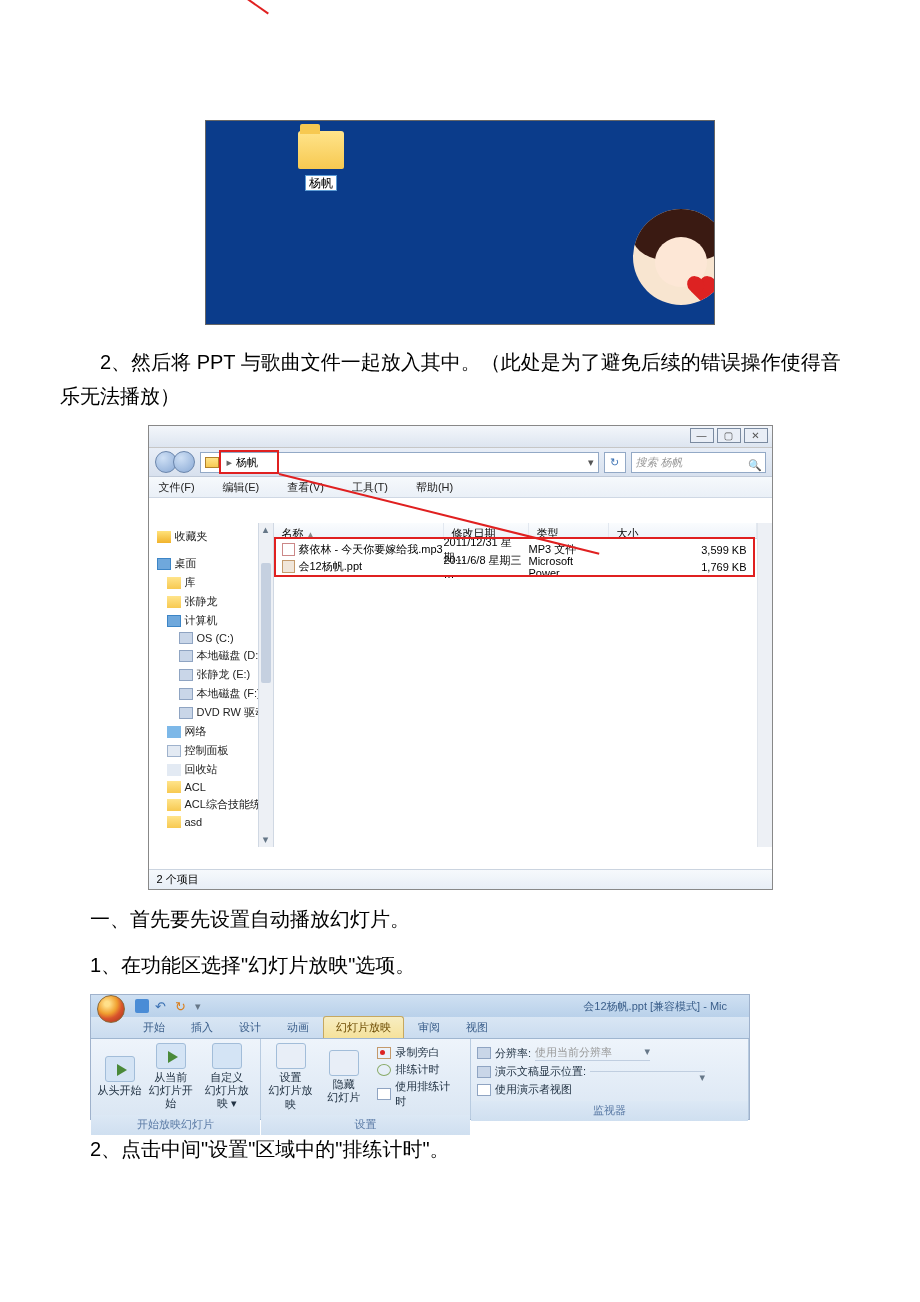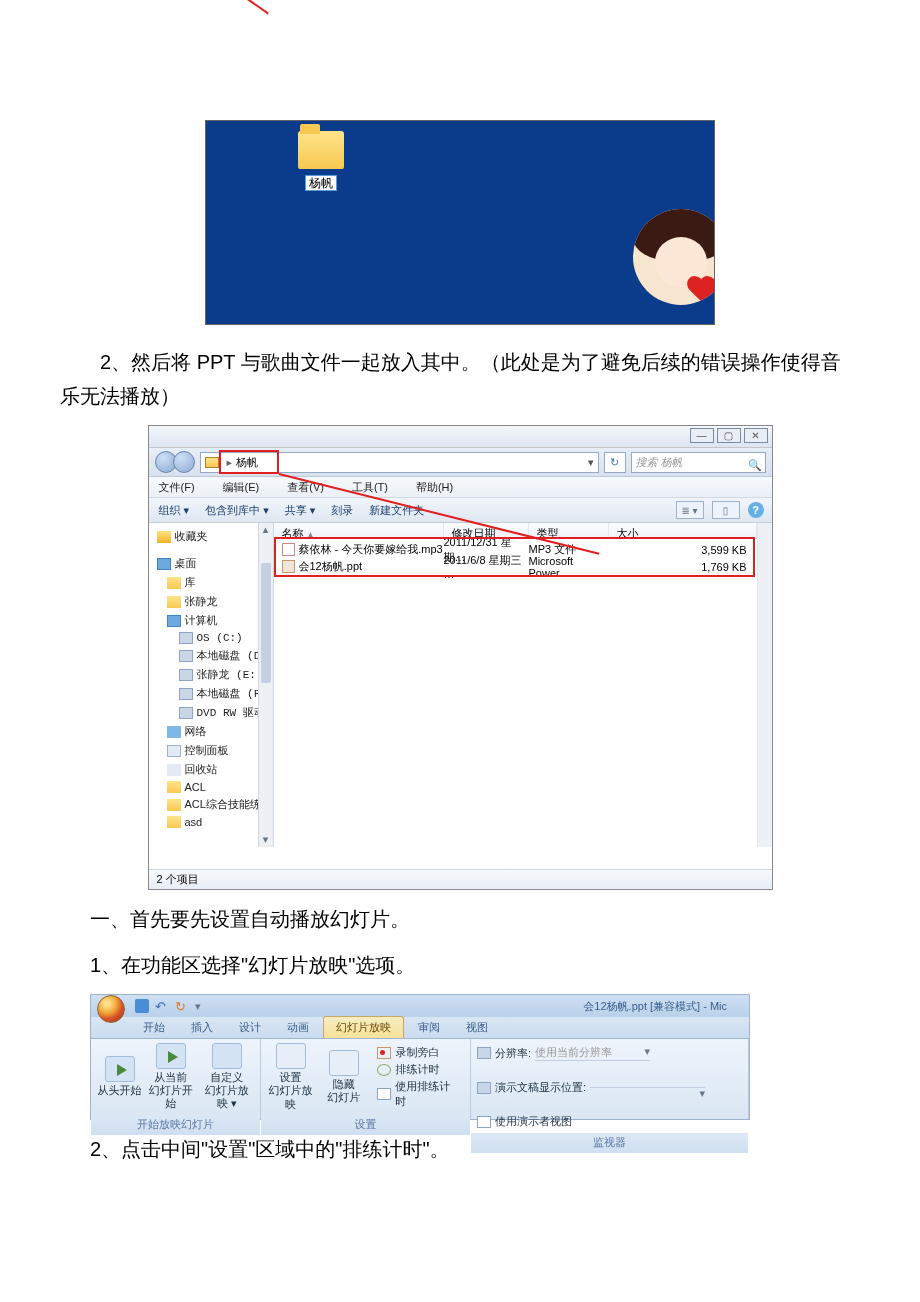--- a/index.html
+++ b/index.html
@@ -253,21 +253,21 @@
       overflow:hidden;
       position:relative;
     }
     .img2 .sidebar .group {
       padding:2px 6px 2px 8px;
       display:flex; align-items:center; gap:4px;
       white-space:nowrap;
       color:#222;
     }
     .img2 .sidebar .ind1 { padding-left:18px; }
-    .img2 .sidebar .ind2 { padding-left:30px;font-family:Liberation Mono, monospace; }
+    .img2 .sidebar .ind2 { padding-left:30px; }
     .img2 .ico {
       width:14px; height:12px; flex:none;
       background:#ddd;
     }
     .img2 .ico.star{ background:linear-gradient(#ffe27a,#f1b32c);}
     .img2 .ico.blue{ background:#6fa8dc; border:1px solid #3d85c6;}
     .img2 .ico.fldr{ background:linear-gradient(#ffe48b,#f7c951);}
     .img2 .ico.drive{ background:#c9d6e8; border:1px solid #8fa4c2;}
     .img2 .ico.net{ background:#7db8e8;}
     .img2 .ico.panel{ background:#e3eaf3; border:1px solid #9fb2cc;}
@@ -525,32 +525,20 @@
       <span>搜索 杨帆</span>
       <span class="mag">🔍</span>
     </div>
   </div>
   <div class="menubar">
     <span>文件(F)</span>
     <span>编辑(E)</span>
     <span>查看(V)</span>
     <span>工具(T)</span>
     <span>帮助(H)</span>
-  </div>
-  <div class="toolbar">
-    <span>组织 ▾</span>
-    <span>包含到库中 ▾</span>
-    <span>共享 ▾</span>
-    <span>刻录</span>
-    <span>新建文件夹</span>
-    <div class="right">
-      <div class="viewbtn">≣ ▾</div>
-      <div class="viewbtn">▯</div>
-      <div class="helpbtn">?</div>
-    </div>
   </div>
 
   <div class="body">
     <div class="sidebar">
       <div class="group">
           <span class="ico star"></span>
           <span>收藏夹</span>
         </div>
       <div style="height:8px"></div>
       <div class="group">
@@ -730,21 +718,21 @@
           <div class="sbtn">
               <span class="sico chk"></span>
               <span>使用排练计时</span>
             </div>
         </div>
       </div>
       <div class="label">设置</div>
     </div>
 
     <div class="rgroup" style="flex:1">
-      <div class="rtop" style="flex-direction:column; align-items:flex-start; gap:19px; padding-top:6px;">
+      <div class="rtop" style="flex-direction:column; align-items:flex-start; gap:3px; padding-top:6px;">
         <div class="monrow">
           <span class="sico mon"></span>
           <span>分辨率:</span>
           <span class="monval"><span>使用当前分辨率</span><span class="dd">▾</span></span>
         </div>
         <div class="monrow">
           <span class="sico mon"></span>
           <span>演示文稿显示位置:</span>
           <span class="monval">
               <span class="dd">▾</span>

